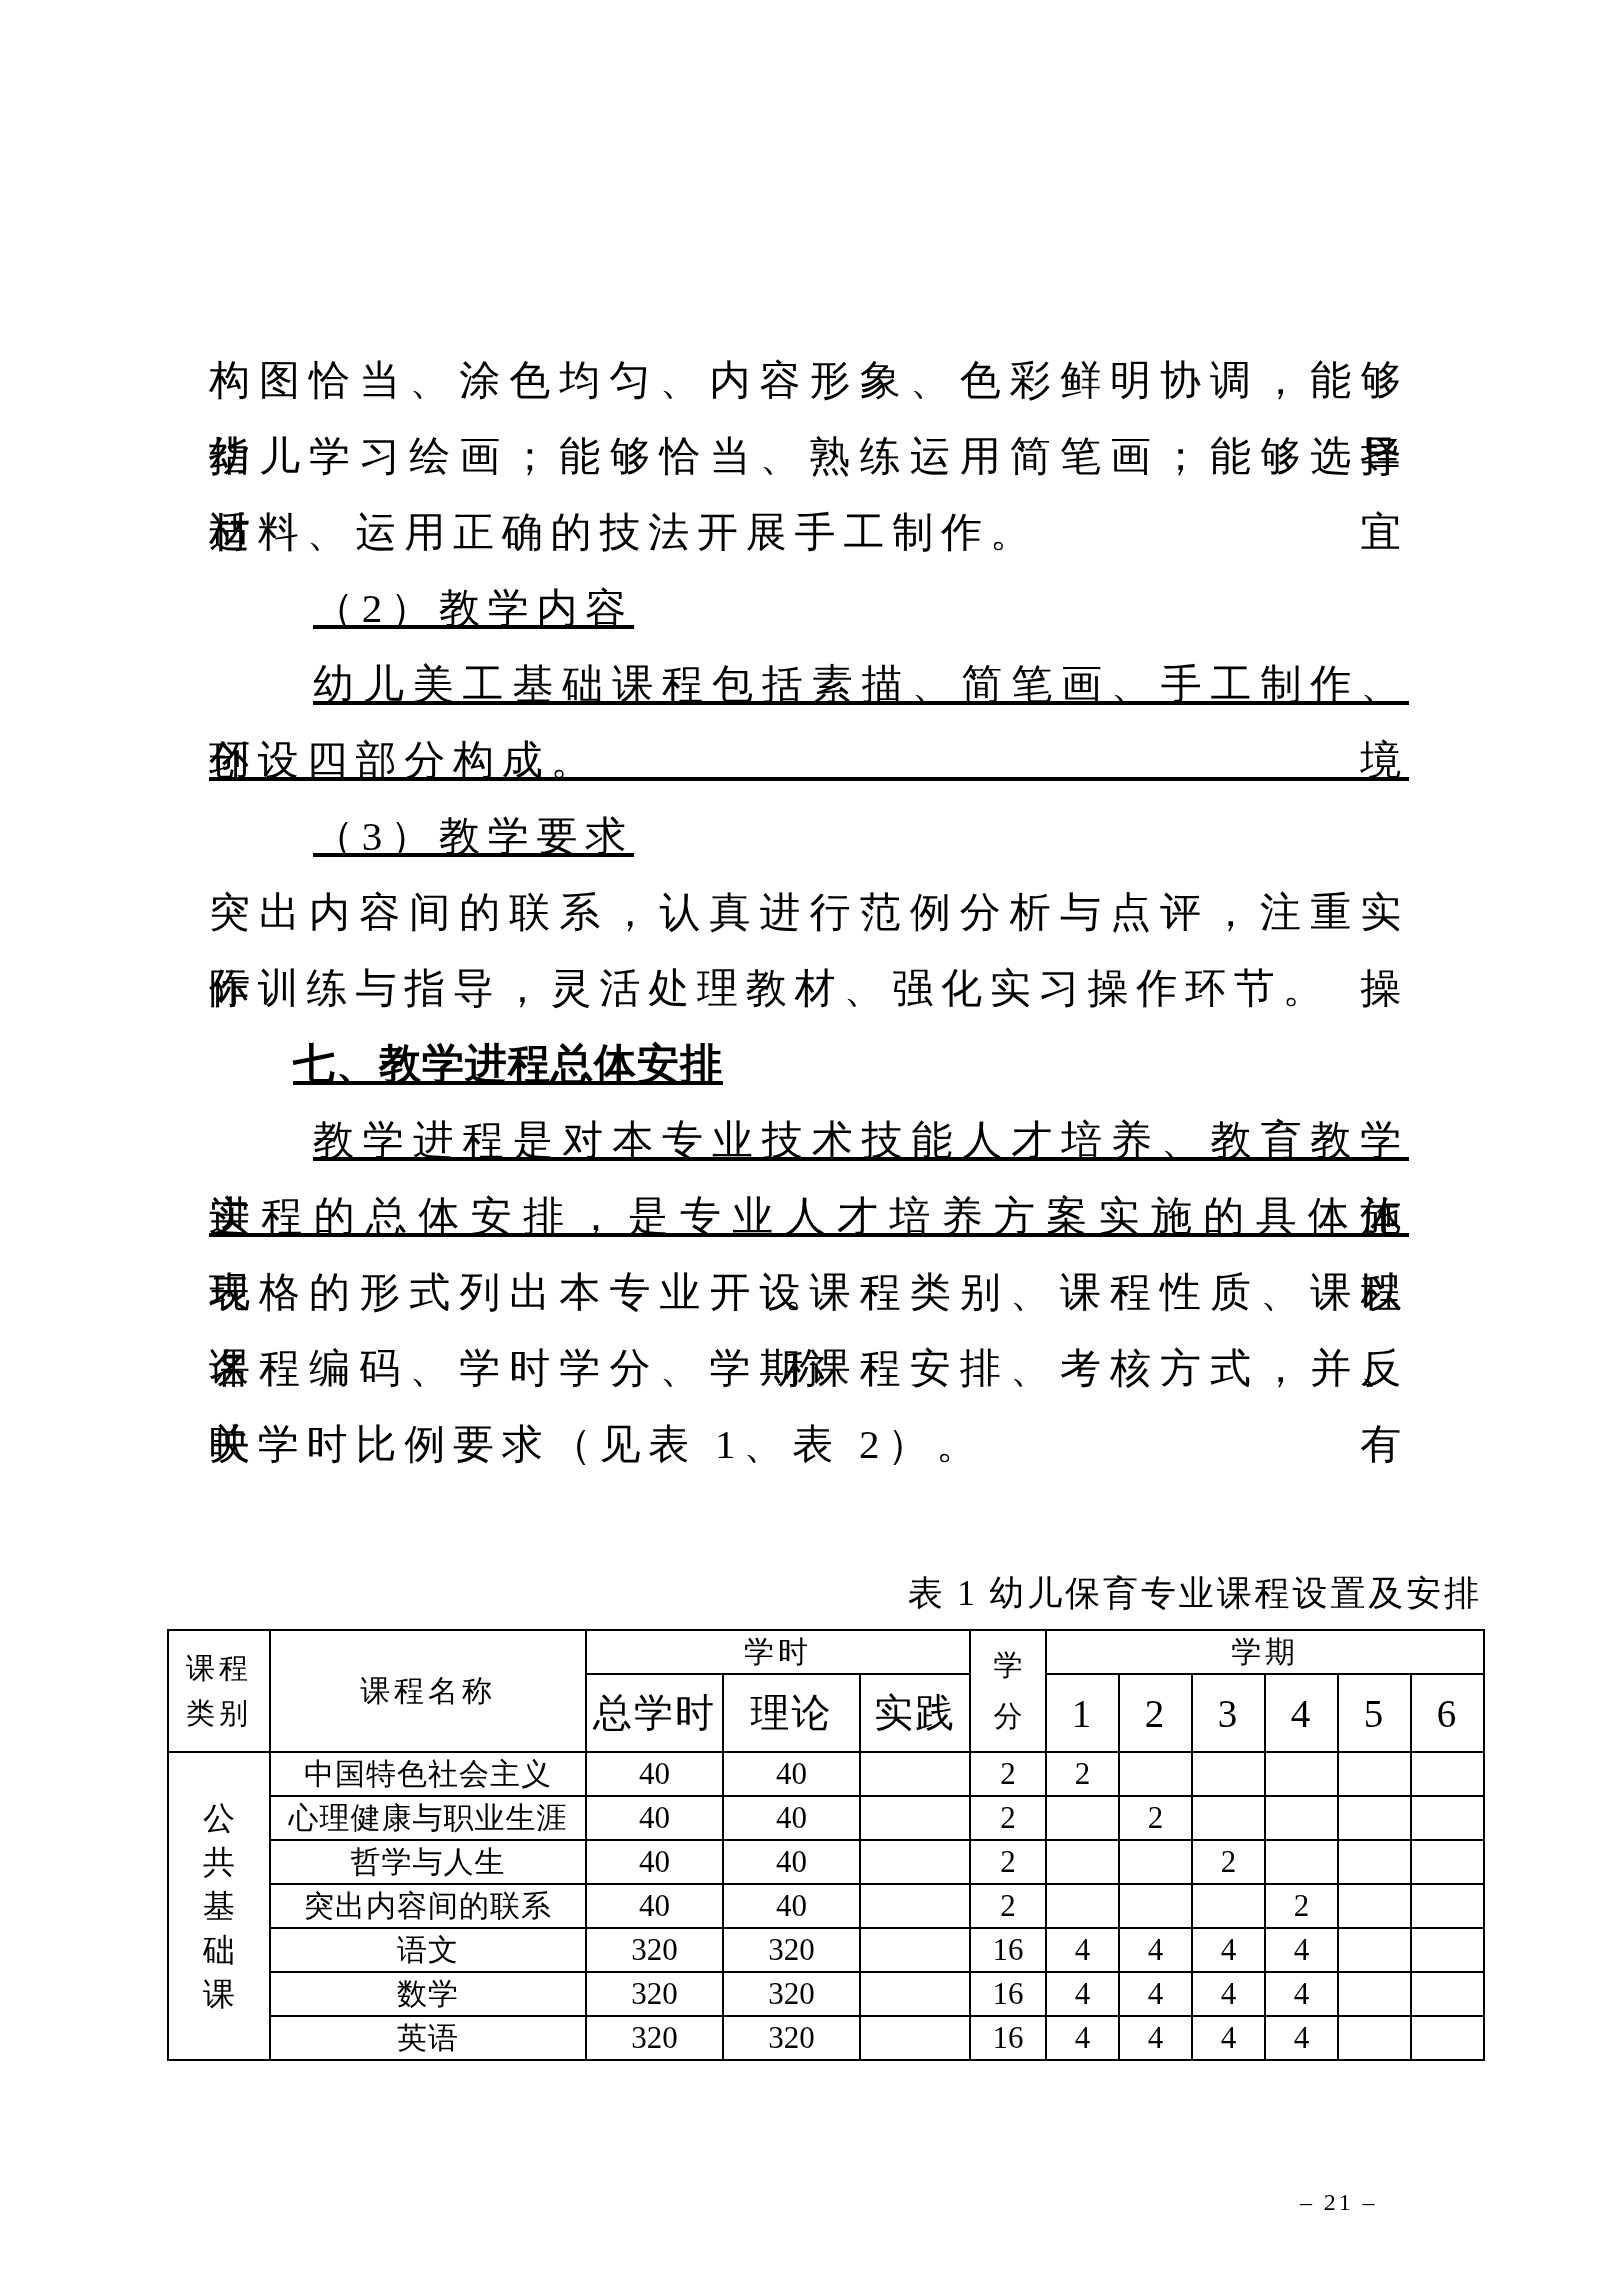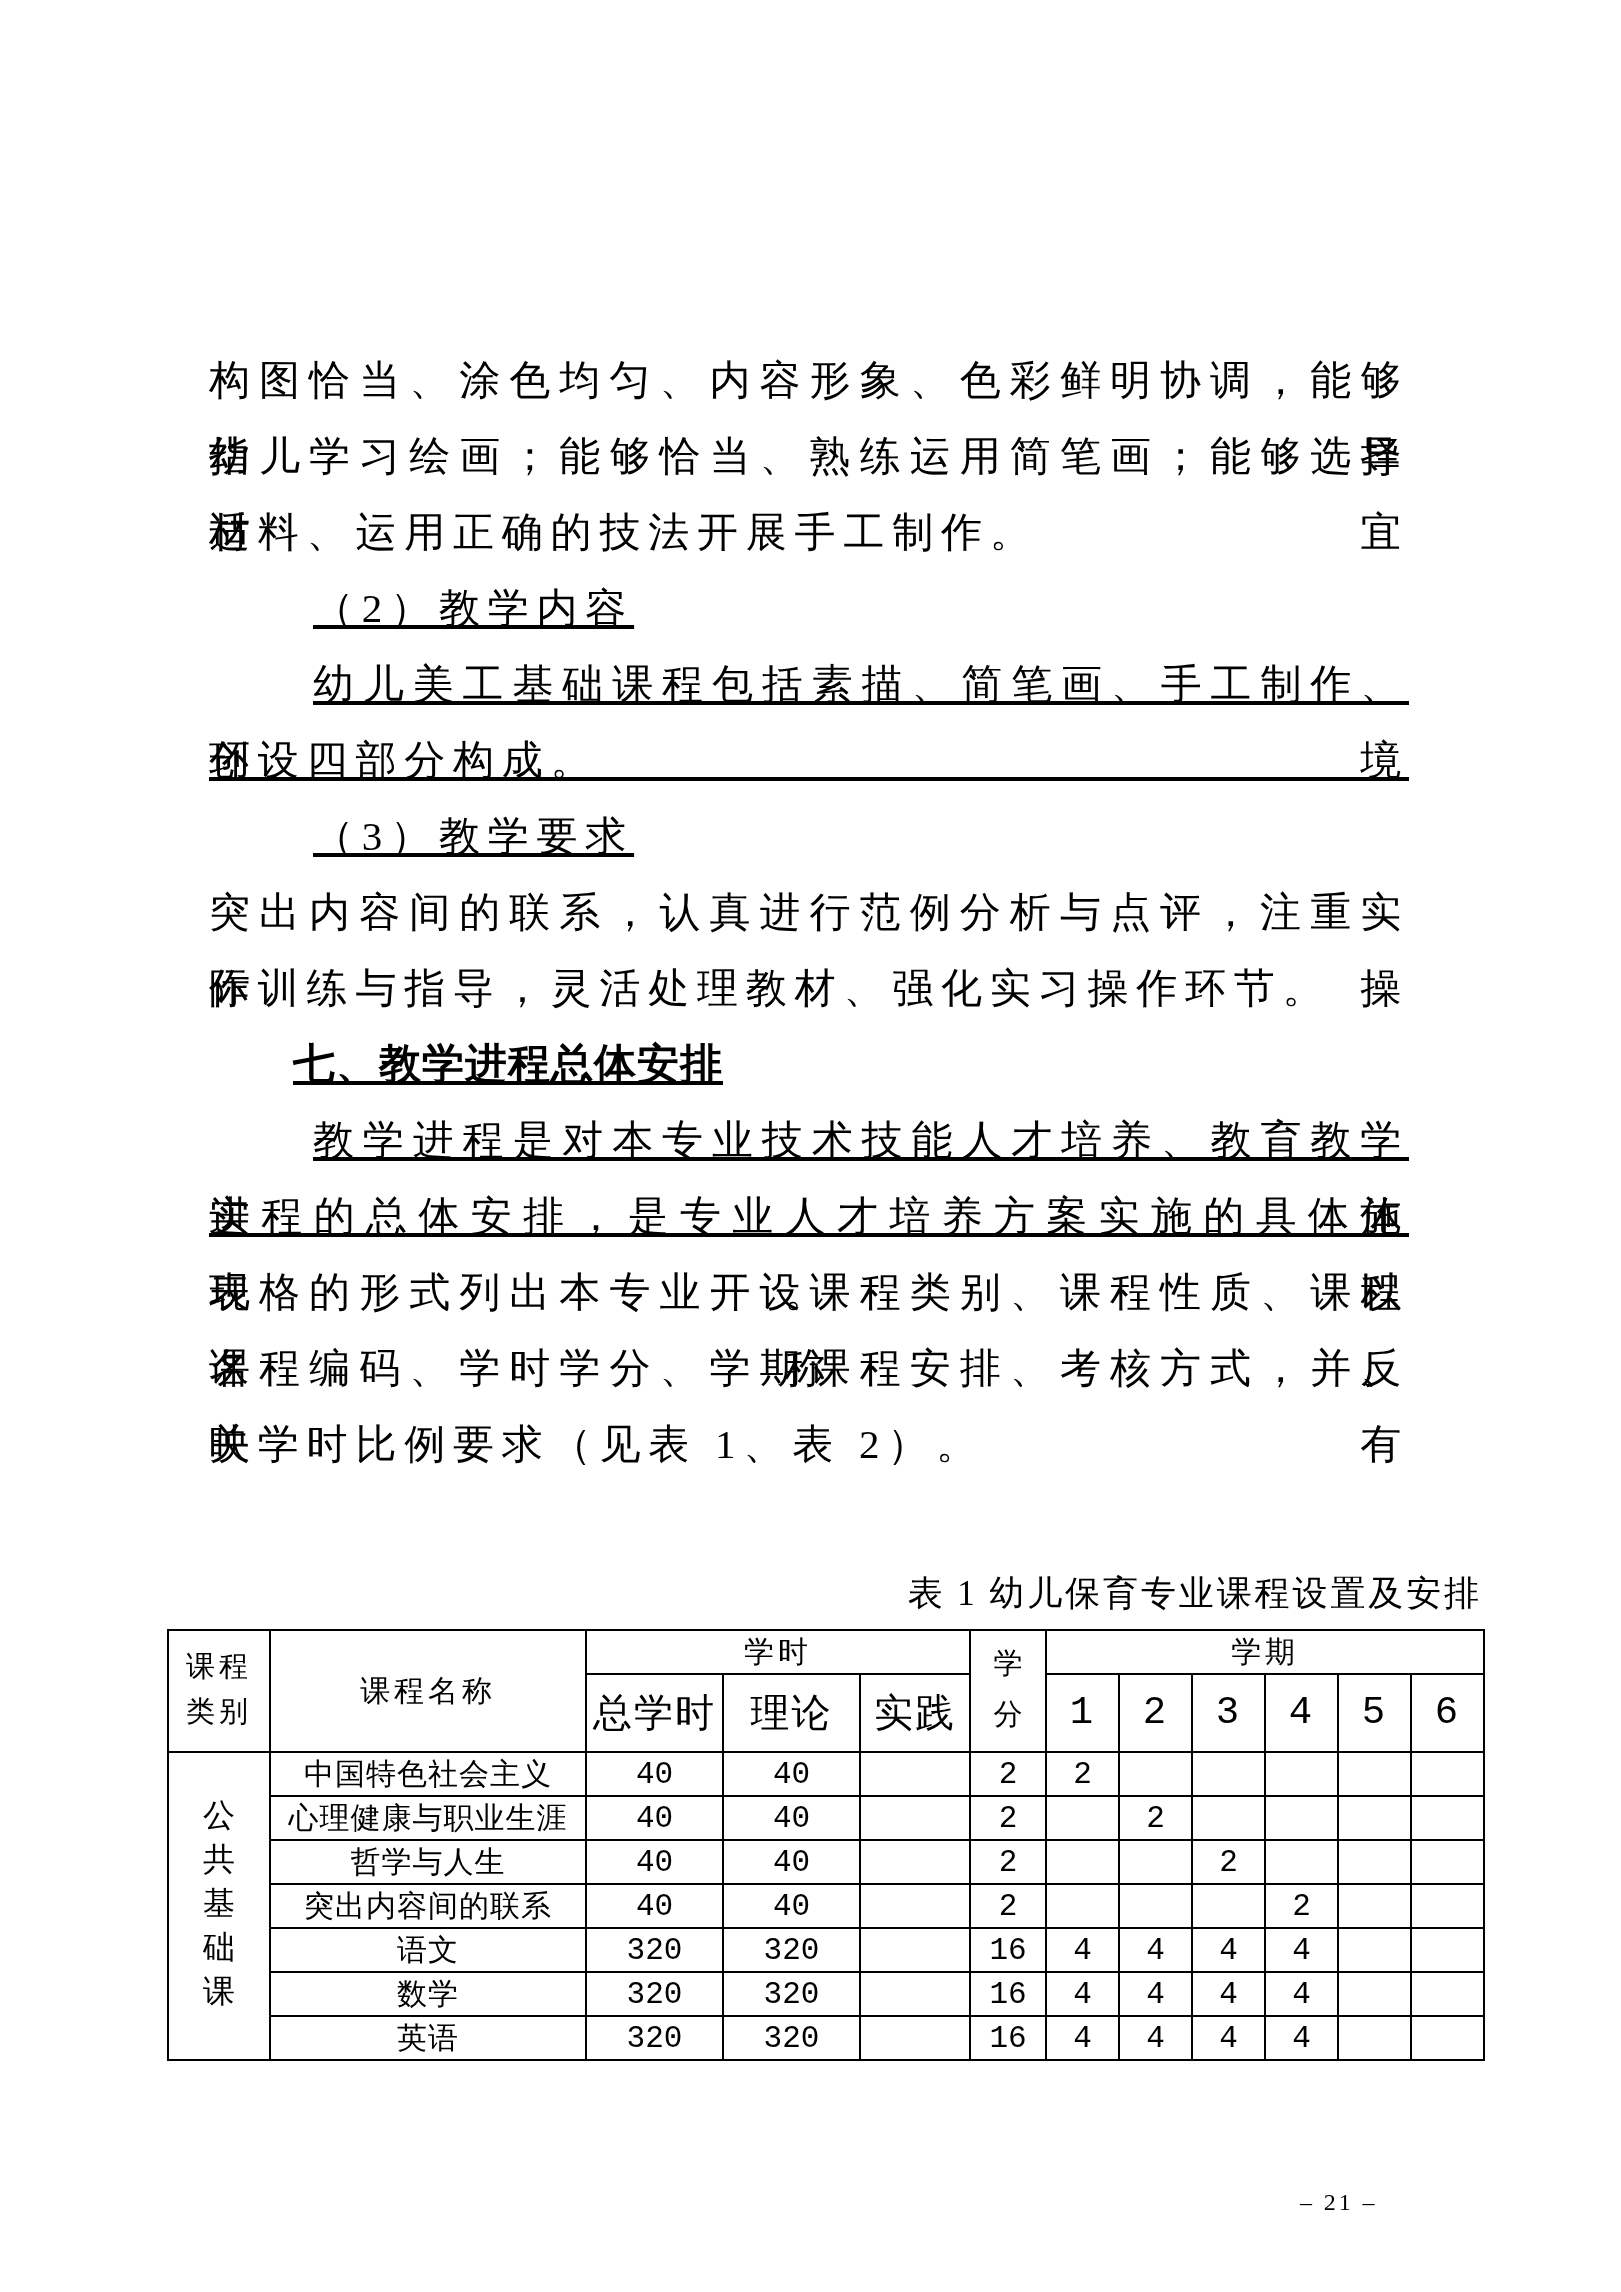--- a/index.html
+++ b/index.html
@@ -60,21 +60,20 @@
   }
   
   table.curriculum {
     position: absolute;
     left: 167px;
     top: 1581px;
     width: 1315px;
     border-collapse: collapse;
     table-layout: fixed;
     font-size: 30px;
-    font-family: Liberation Mono, monospace;
   }
   table.curriculum th, table.curriculum td {
     border: 2px solid #000;
     padding: 0;
     text-align: center;
     vertical-align: middle;
     font-weight: normal;
     overflow: hidden;
   }
   table.curriculum thead tr.h1 { height: 44px; }

